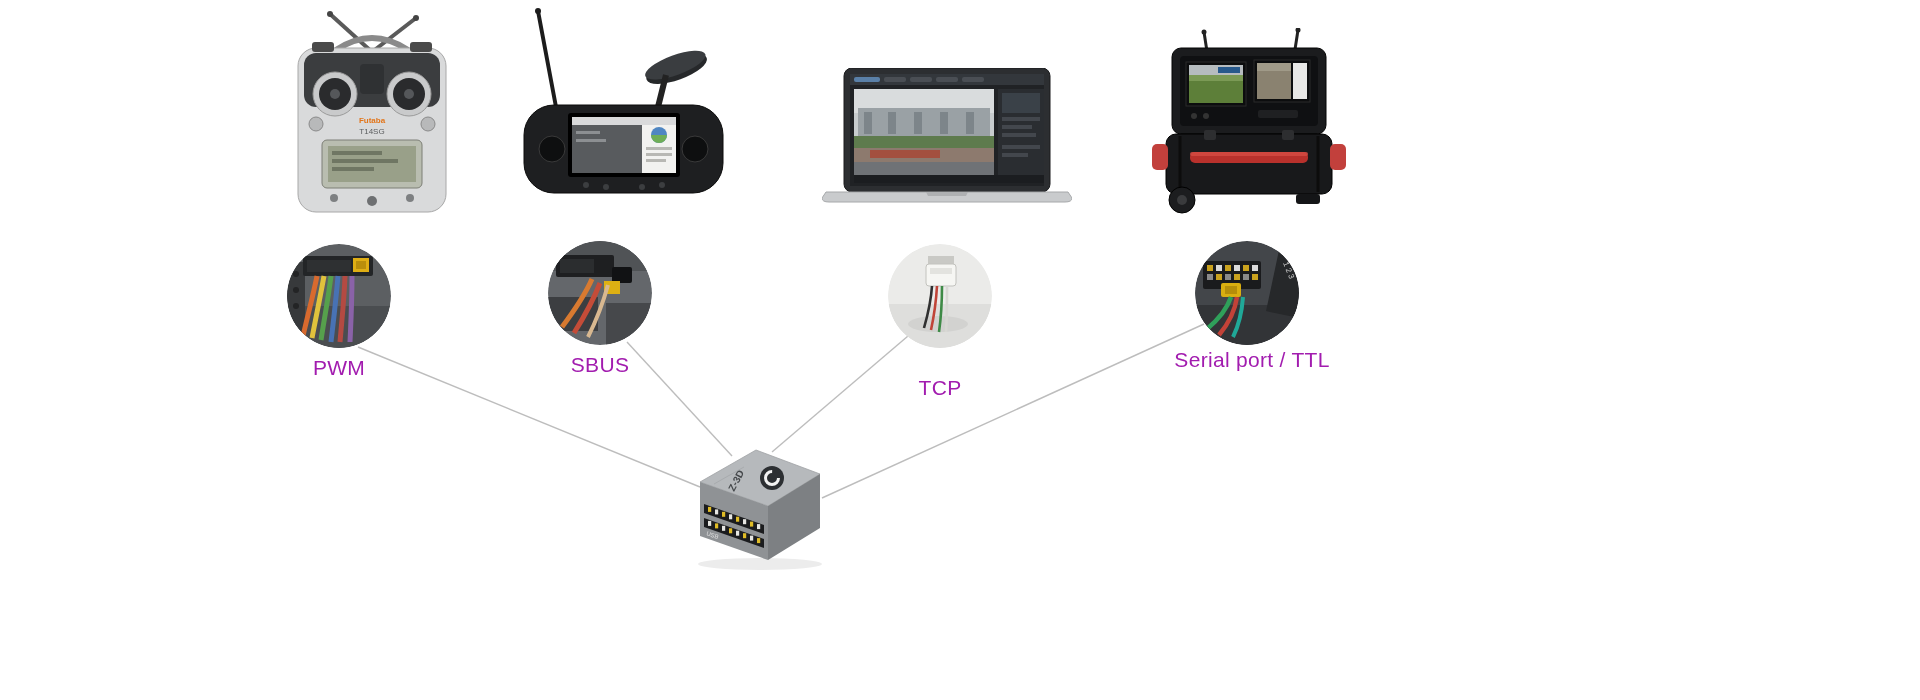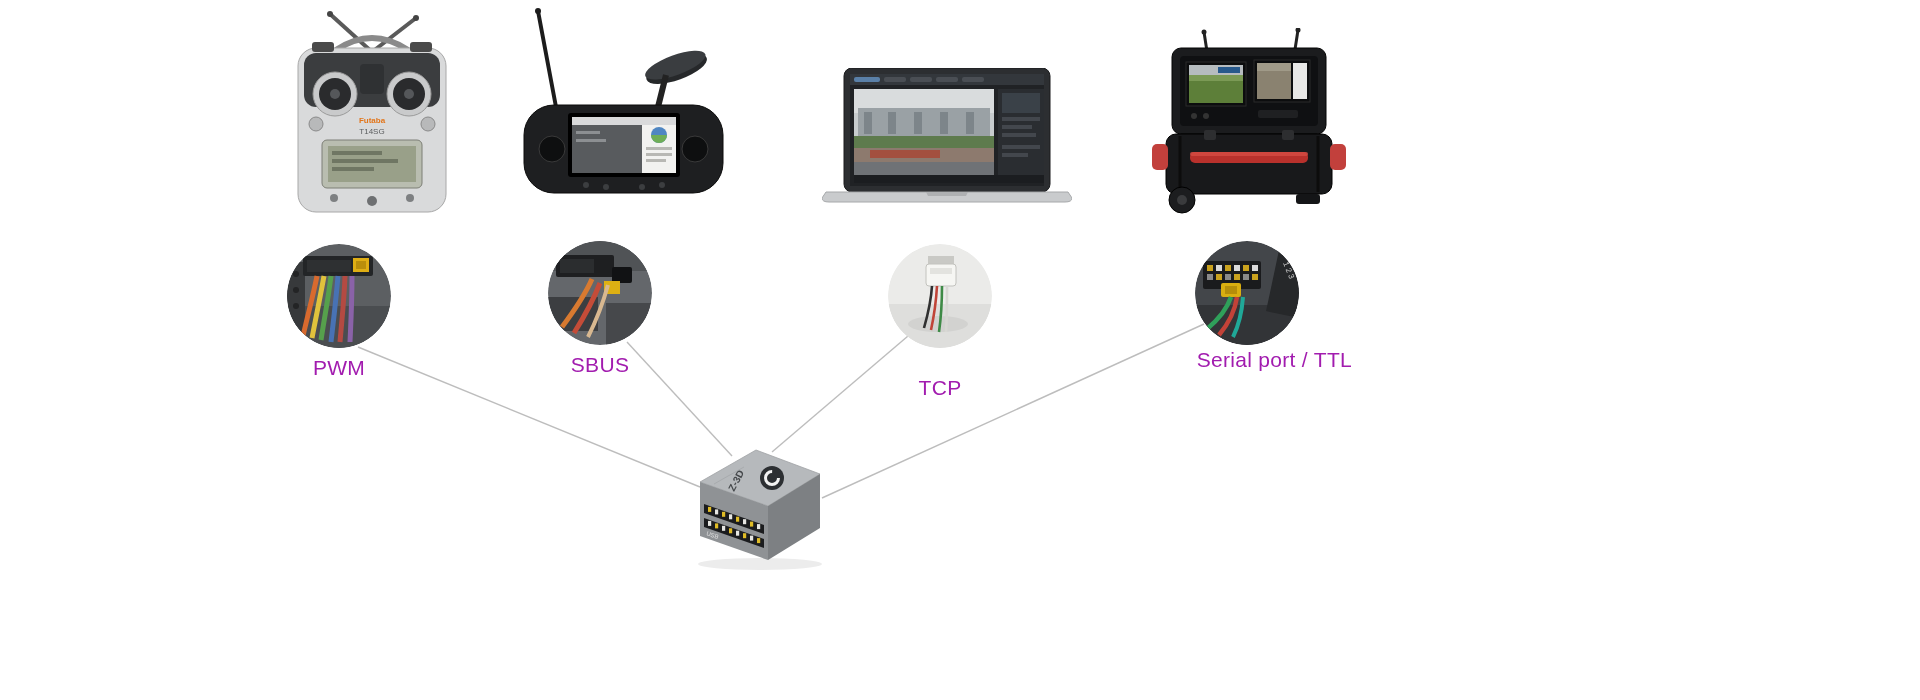--- a/index.html
+++ b/index.html
@@ -290,21 +290,21 @@
         <path d="M42 56 C40 70 34 82 24 94" stroke="#c24238" stroke-width="4.5" fill="none"></path>
         <path d="M48 56 C47 70 44 84 38 96" stroke="#20a898" stroke-width="4" fill="none"></path>
         <text x="88" y="22" font-size="8" fill="#cfcfcf" transform="rotate(68 88 22)">1 2 3</text>
       </g>
     </svg>
   </div>
 
   <div class="conn-label" style="left:255px;top:356px;width:120px;">PWM</div>
   <div class="conn-label" style="left:516px;top:353px;width:120px;">SBUS</div>
   <div class="conn-label" style="left:856px;top:376px;width:120px;">TCP</div>
-  <div class="conn-label" style="left:1128px;top:348px;width:200px;text-align:right;">Serial port / TTL</div>
+  <div class="conn-label" style="left:1128px;top:348px;width:200px;">Serial port / TTL</div>
 
   <div class="device" style="left:660px;top:438px;width:150px;height:135px;">
     <svg viewBox="0 0 150 135" width="150" height="135">
       <ellipse cx="76" cy="126" rx="62" ry="6" fill="#ececec"></ellipse>
       <polygon points="16,44 72,12 136,36 84,68" fill="#b6b9bc" stroke="#9fa2a5" stroke-width="0.8"></polygon>
       <polygon points="16,44 84,68 84,122 16,98" fill="#8f9295"></polygon>
       <polygon points="84,68 136,36 136,90 84,122" fill="#7d8083"></polygon>
       <line x1="30" y1="46" x2="60" y2="29" stroke="#a8abae" stroke-width="1"></line>
       <g>
         <circle cx="88" cy="40" r="12" fill="#2c2f32"></circle>

